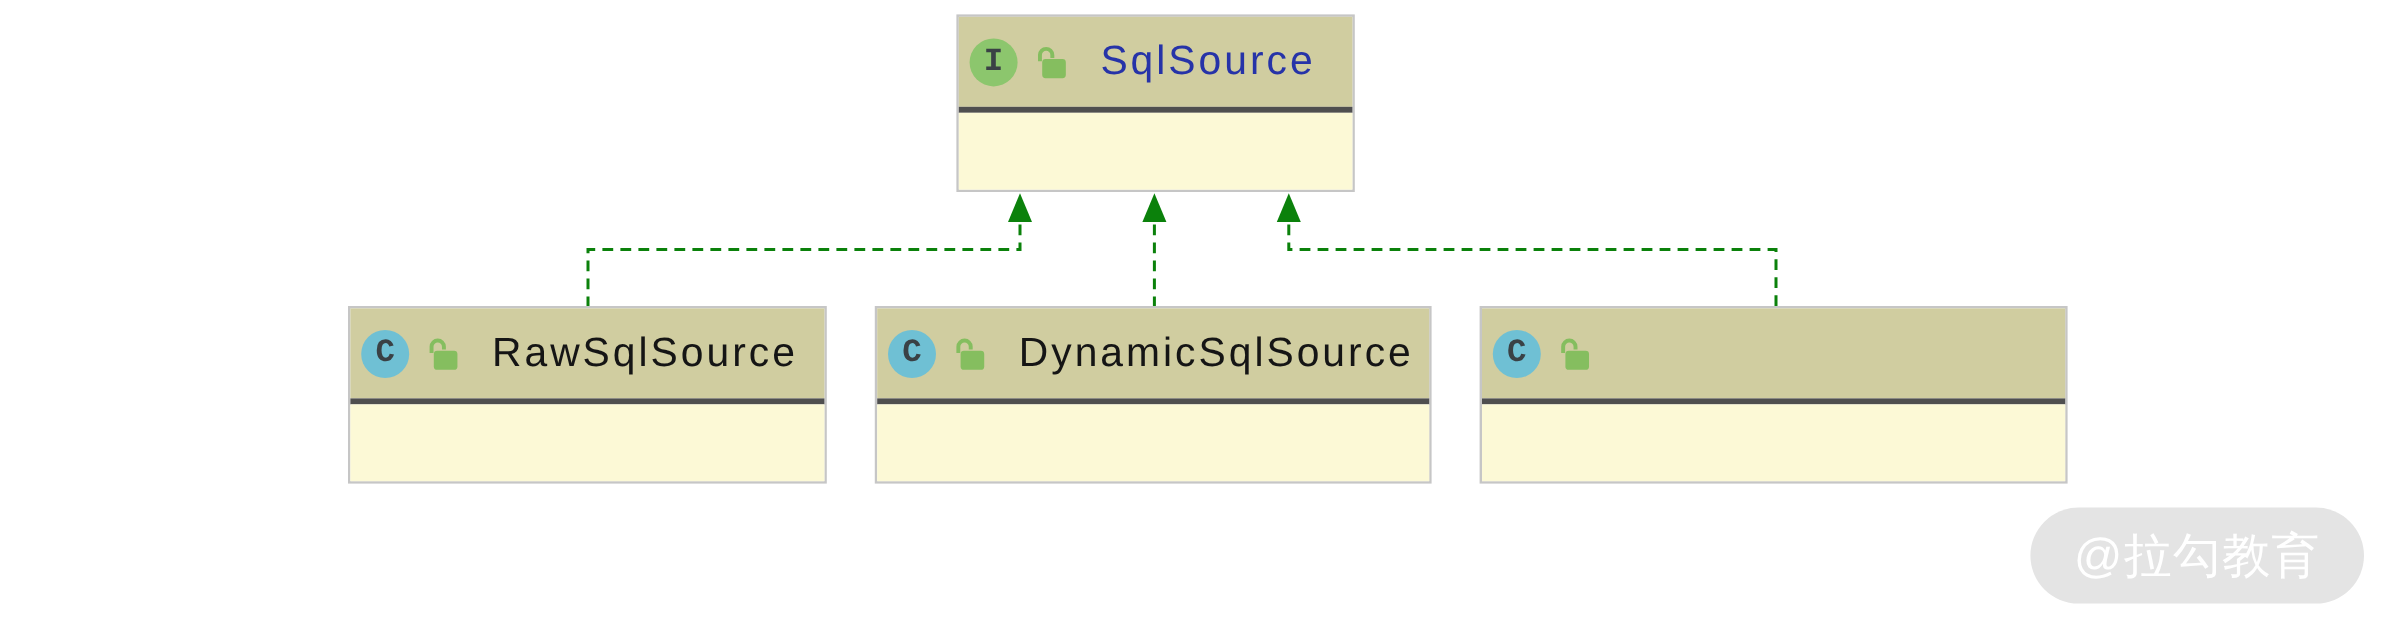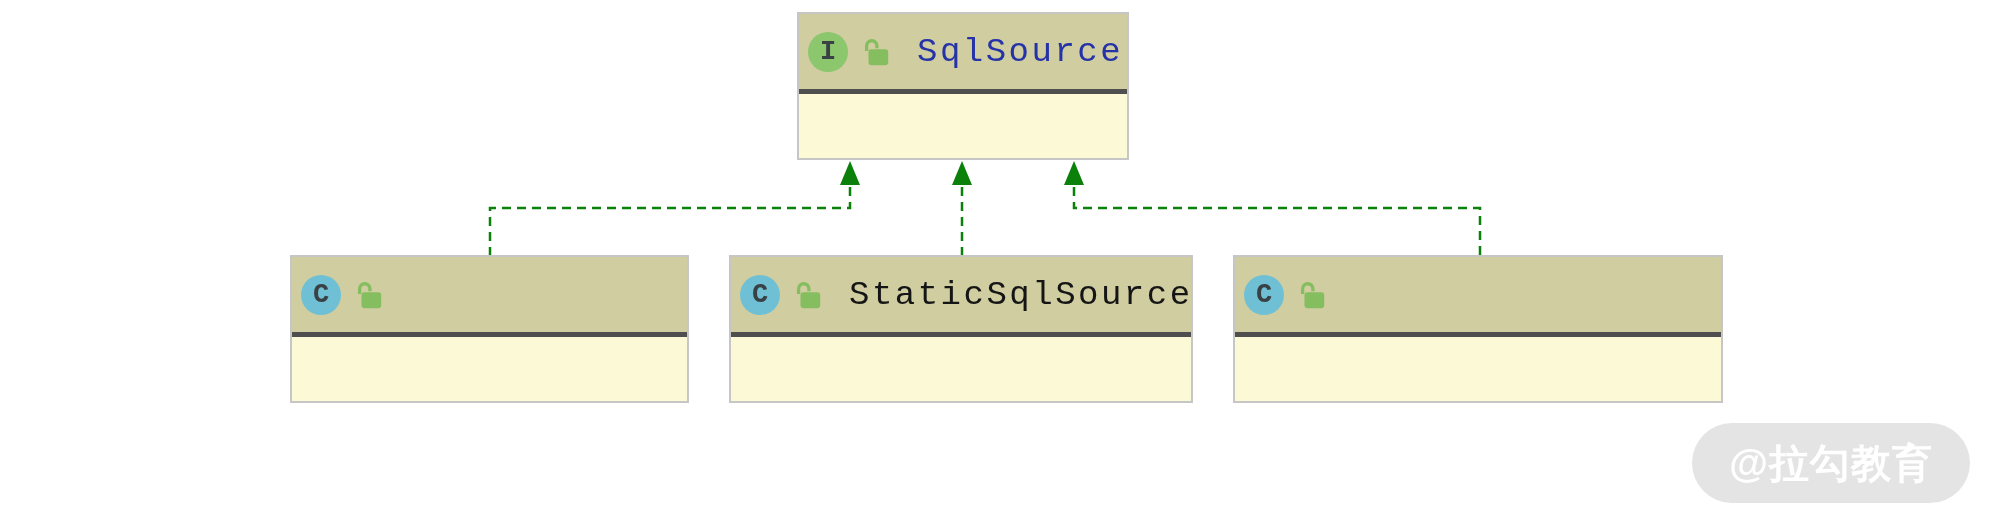--- a/index.html
+++ b/index.html
@@ -29,30 +29,30 @@
          font-family:"Liberation Mono","DejaVu Sans Mono",monospace;
          font-size:27px;font-weight:bold;color:var(--badge-letter,#3a4145);}
   .badge-interface{background:var(--interface-badge,#8cc66d);}
   .badge-class{background:var(--class-badge,#6fc0d4);}
 
   .lock{margin-left:13px;flex:0 0 auto;display:flex;align-items:center;}
   .lock-body{fill:var(--lock,#85be5f);}
   .lock-shackle{fill:none;stroke:var(--lock,#85be5f);stroke-width:3.5;}
 
   .node-title{margin-left:26px;white-space:nowrap;
-              font-family:Liberation Mono, monospace;
+              font-family:Liberation Sans, sans-serif;
               font-size:34px;letter-spacing:2.5px;}
   .title-interface{color:var(--interface-title,#2633a8);}
   .title-class{color:var(--class-title,#151515);}
 
   
   .watermark{position:absolute;left:1692px;top:423px;width:278px;height:80px;z-index:3;
              border-radius:40px;background:var(--watermark-bg,#e4e4e4);
              display:flex;align-items:center;justify-content:center;
-             font-size:40px;font-weight:bold;letter-spacing:1px;
+             font-size:40px;font-weight:normal;letter-spacing:1px;
              color:var(--watermark-text,#fff);}
 </style>
 </head>
 <body>
 
 <div class="canvas">
 
   <svg class="edges" viewBox="0 0 2000 529">
     <g>
       <path class="edge-line" d="M850,187 V208 H490 V255"></path>
@@ -85,35 +85,36 @@
 
   <div class="node" id="node-1">
     <div class="node-header">
       <span class="badge badge-class">C</span>
       <span class="lock">
         <svg width="30" height="32" viewBox="0 0 32 32">
           <path class="lock-shackle" d="M6,15 V9.5 a5.5,5.5 0 0 1 11,0 V12"></path>
           <rect class="lock-body" x="8" y="13" width="21" height="17" rx="3"></rect>
         </svg>
       </span>
+      <span class="node-title title-class">RawSqlSource</span>
     </div>
     <div class="node-sep"></div>
     <div class="node-body"></div>
   </div>
 
   <div class="node" id="node-2">
     <div class="node-header">
       <span class="badge badge-class">C</span>
       <span class="lock">
         <svg width="30" height="32" viewBox="0 0 32 32">
           <path class="lock-shackle" d="M6,15 V9.5 a5.5,5.5 0 0 1 11,0 V12"></path>
           <rect class="lock-body" x="8" y="13" width="21" height="17" rx="3"></rect>
         </svg>
       </span>
-      <span class="node-title title-class">StaticSqlSource</span>
+      <span class="node-title title-class">DynamicSqlSource</span>
     </div>
     <div class="node-sep"></div>
     <div class="node-body"></div>
   </div>
 
   <div class="node" id="node-3">
     <div class="node-header">
       <span class="badge badge-class">C</span>
       <span class="lock">
         <svg width="30" height="32" viewBox="0 0 32 32">

